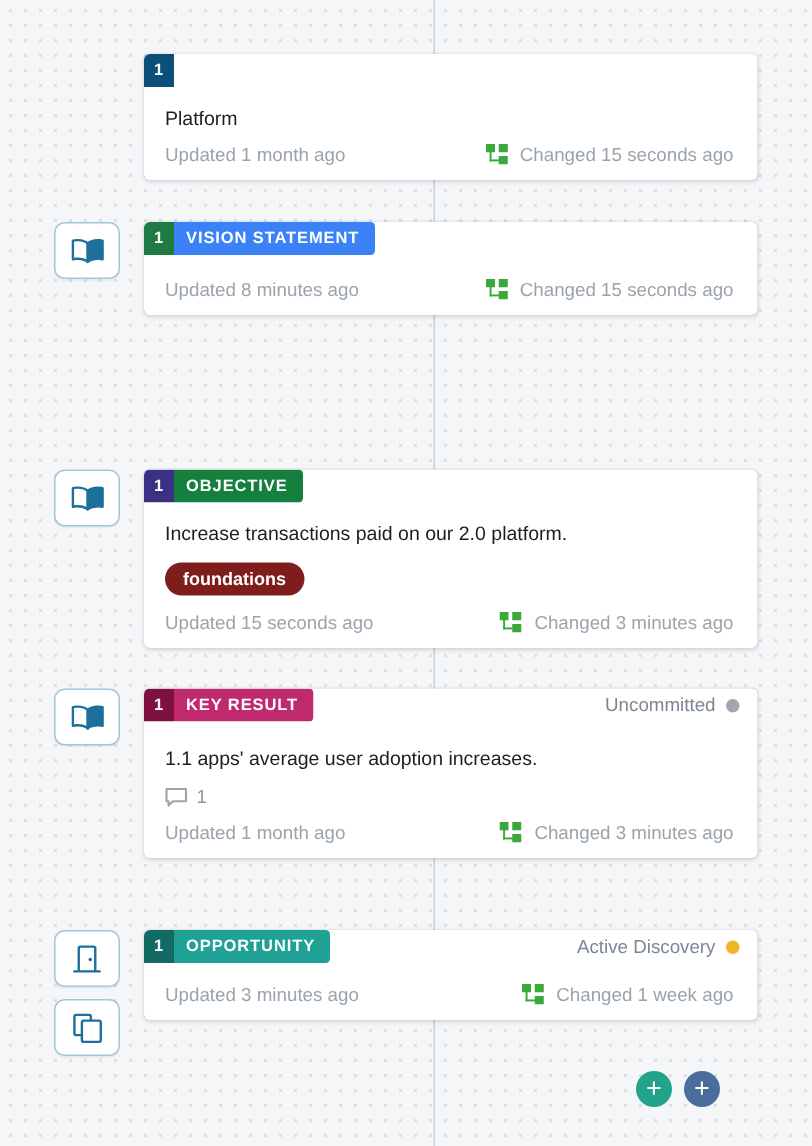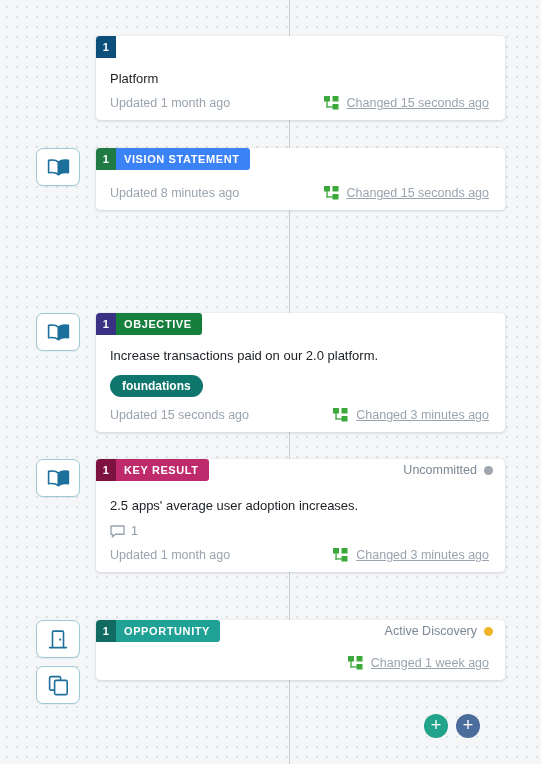--- a/index.html
+++ b/index.html
@@ -98,21 +98,21 @@
 
   .card-title {
     padding: 8px 14px 0 14px;
     font-size: 13px;
     color: #1b1f23;
     line-height: 1.42;
   }
   .tag-row { padding: 10px 14px 0 14px; }
   .tag {
     display: inline-block;
-    background: #0f766e;
+    background: #7f1d1d;
     color: #fff;
     font-size: 12px;
     font-weight: bold;
     padding: 4px 12px;
     border-radius: 11px;
   }
   .comment-row {
     padding: 9px 14px 0 14px;
     display: flex; align-items: center; gap: 6px;
     color: #8c97a1;
@@ -121,21 +121,20 @@
   .card-foot {
     display: flex; 
     padding: 8px 14px 10px 14px;
     font-size: 12.5px;
     color: #9aa4ae;
   }
   .foot-right {
     margin-left: auto;
     display: flex; align-items: center; gap: 8px;
     padding-right: 2px;
-    text-decoration: underline;
   }
   .tree-icon { display:block; }
 
   
   .add-row {
     position: absolute;
     left: 424px; top: 714px;
     display: flex; gap: 8px;
     z-index: 3;
   }
@@ -263,21 +262,21 @@
       <div class="card-head">
         <div class="chip">
           <div class="num" style="background:#7d1140;">1</div>
           <div class="lbl" style="background:#bf2a6d;">KEY RESULT</div>
         </div>
         <div class="head-right">
           <span>Uncommitted</span>
           <span class="dot" style="background:#a0a6ad;"></span>
         </div>
       </div>
-      <div class="card-title" style="padding-top:12px;">2.5 apps' average user adoption increases.</div>
+      <div class="card-title" style="padding-top:12px;">1.1 apps' average user adoption increases.</div>
       <div class="comment-row">
         <svg width="15" height="13" viewBox="0 0 15 13">
           <path d="M1 1h13v8.2H5.3L2.4 12V9.2H1z" fill="none" stroke="#9aa4ae" stroke-width="1.4" stroke-linejoin="round"></path>
         </svg>
         <span>1</span>
       </div>
       <div class="card-foot" style="padding-top:10px;">
         <span>Updated 1 month ago</span>
         <span class="foot-right">
           <svg class="tree-icon" width="15" height="14" viewBox="0 0 15 14">
@@ -314,20 +313,21 @@
         <div class="chip">
           <div class="num" style="background:#116b63;">1</div>
           <div class="lbl" style="background:#1fa196;">OPPORTUNITY</div>
         </div>
         <div class="head-right">
           <span>Active Discovery</span>
           <span class="dot" style="background:#f0b429;"></span>
         </div>
       </div>
       <div class="card-foot" style="padding-top:10px;">
+        <span>Updated 3 minutes ago</span>
         <span class="foot-right">
           <svg class="tree-icon" width="15" height="14" viewBox="0 0 15 14">
             <rect x="0" y="0" width="6" height="5.5" fill="#3aa93a"></rect>
             <rect x="8.5" y="0" width="6" height="5.5" fill="#3aa93a"></rect>
             <rect x="8.5" y="8" width="6" height="5.5" fill="#3aa93a"></rect>
             <rect x="2.4" y="5" width="1.3" height="6.6" fill="#3aa93a"></rect>
             <rect x="2.4" y="10.3" width="6.4" height="1.3" fill="#3aa93a"></rect>
           </svg>
           <span>Changed 1 week ago</span>
         </span>

